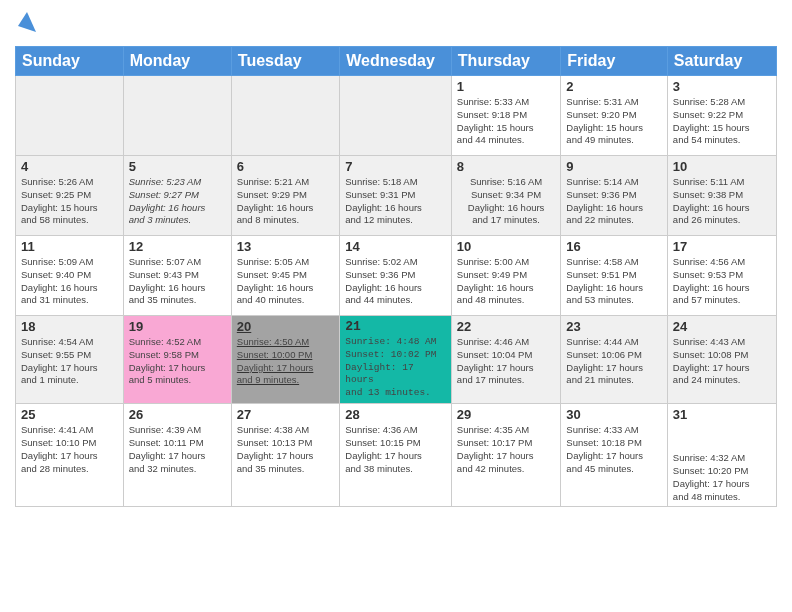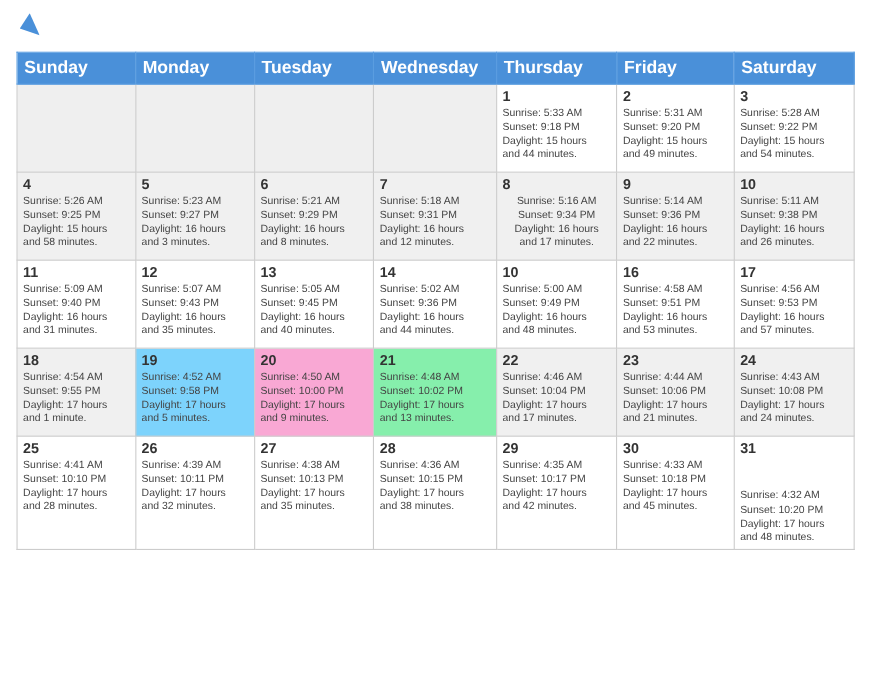--- a/index.html
+++ b/index.html
@@ -153,21 +153,21 @@
         <tr>
           <td style="background-color: rgb(240, 240, 240);">
             <span class="day-number">4</span>
             <div class="day-info" style="white-space: pre-line;">Sunrise: 5:26 AM
 Sunset: 9:25 PM
 Daylight: 15 hours
 and 58 minutes.</div>
           </td>
           <td style="background-color: rgb(240, 240, 240);">
             <span class="day-number">5</span>
-            <div class="day-info" style="white-space: pre-line;">Sunrise: 5:23 AM
+            <div class="day-info" style="white-space: pre-line; font-style: italic;">Sunrise: 5:23 AM
 Sunset: 9:27 PM
 Daylight: 16 hours
 and 3 minutes.</div>
           </td>
           <td style="background-color: rgb(240, 240, 240);">
             <span class="day-number">6</span>
             <div class="day-info" style="white-space: pre-line;">Sunrise: 5:21 AM
 Sunset: 9:29 PM
 Daylight: 16 hours
 and 8 minutes.</div>
@@ -253,35 +253,35 @@
           </td>
         </tr>
         <tr>
           <td style="background-color: rgb(240, 240, 240);">
             <span class="day-number">18</span>
             <div class="day-info" style="white-space: pre-line;">Sunrise: 4:54 AM
 Sunset: 9:55 PM
 Daylight: 17 hours
 and 1 minute.</div>
           </td>
-          <td style="background-color: #7dd3fc;">
+          <td style="background-color: #f9a8d4;">
             <span class="day-number">19</span>
             <div class="day-info" style="white-space: pre-line;">Sunrise: 4:52 AM
 Sunset: 9:58 PM
 Daylight: 17 hours
 and 5 minutes.</div>
           </td>
-          <td style="background-color: #f9a8d4;">
+          <td style="background-color: #a3a3a3; text-decoration: underline;">
             <span class="day-number">20</span>
             <div class="day-info" style="white-space: pre-line;">Sunrise: 4:50 AM
 Sunset: 10:00 PM
 Daylight: 17 hours
 and 9 minutes.</div>
           </td>
-          <td style="background-color: #86efac;">
+          <td style="background-color: #14b8a6; font-family: Liberation Mono, monospace;">
             <span class="day-number">21</span>
             <div class="day-info" style="white-space: pre-line;">Sunrise: 4:48 AM
 Sunset: 10:02 PM
 Daylight: 17 hours
 and 13 minutes.</div>
           </td>
           <td style="background-color: rgb(240, 240, 240);">
             <span class="day-number">22</span>
             <div class="day-info" style="white-space: pre-line;">Sunrise: 4:46 AM
 Sunset: 10:04 PM

